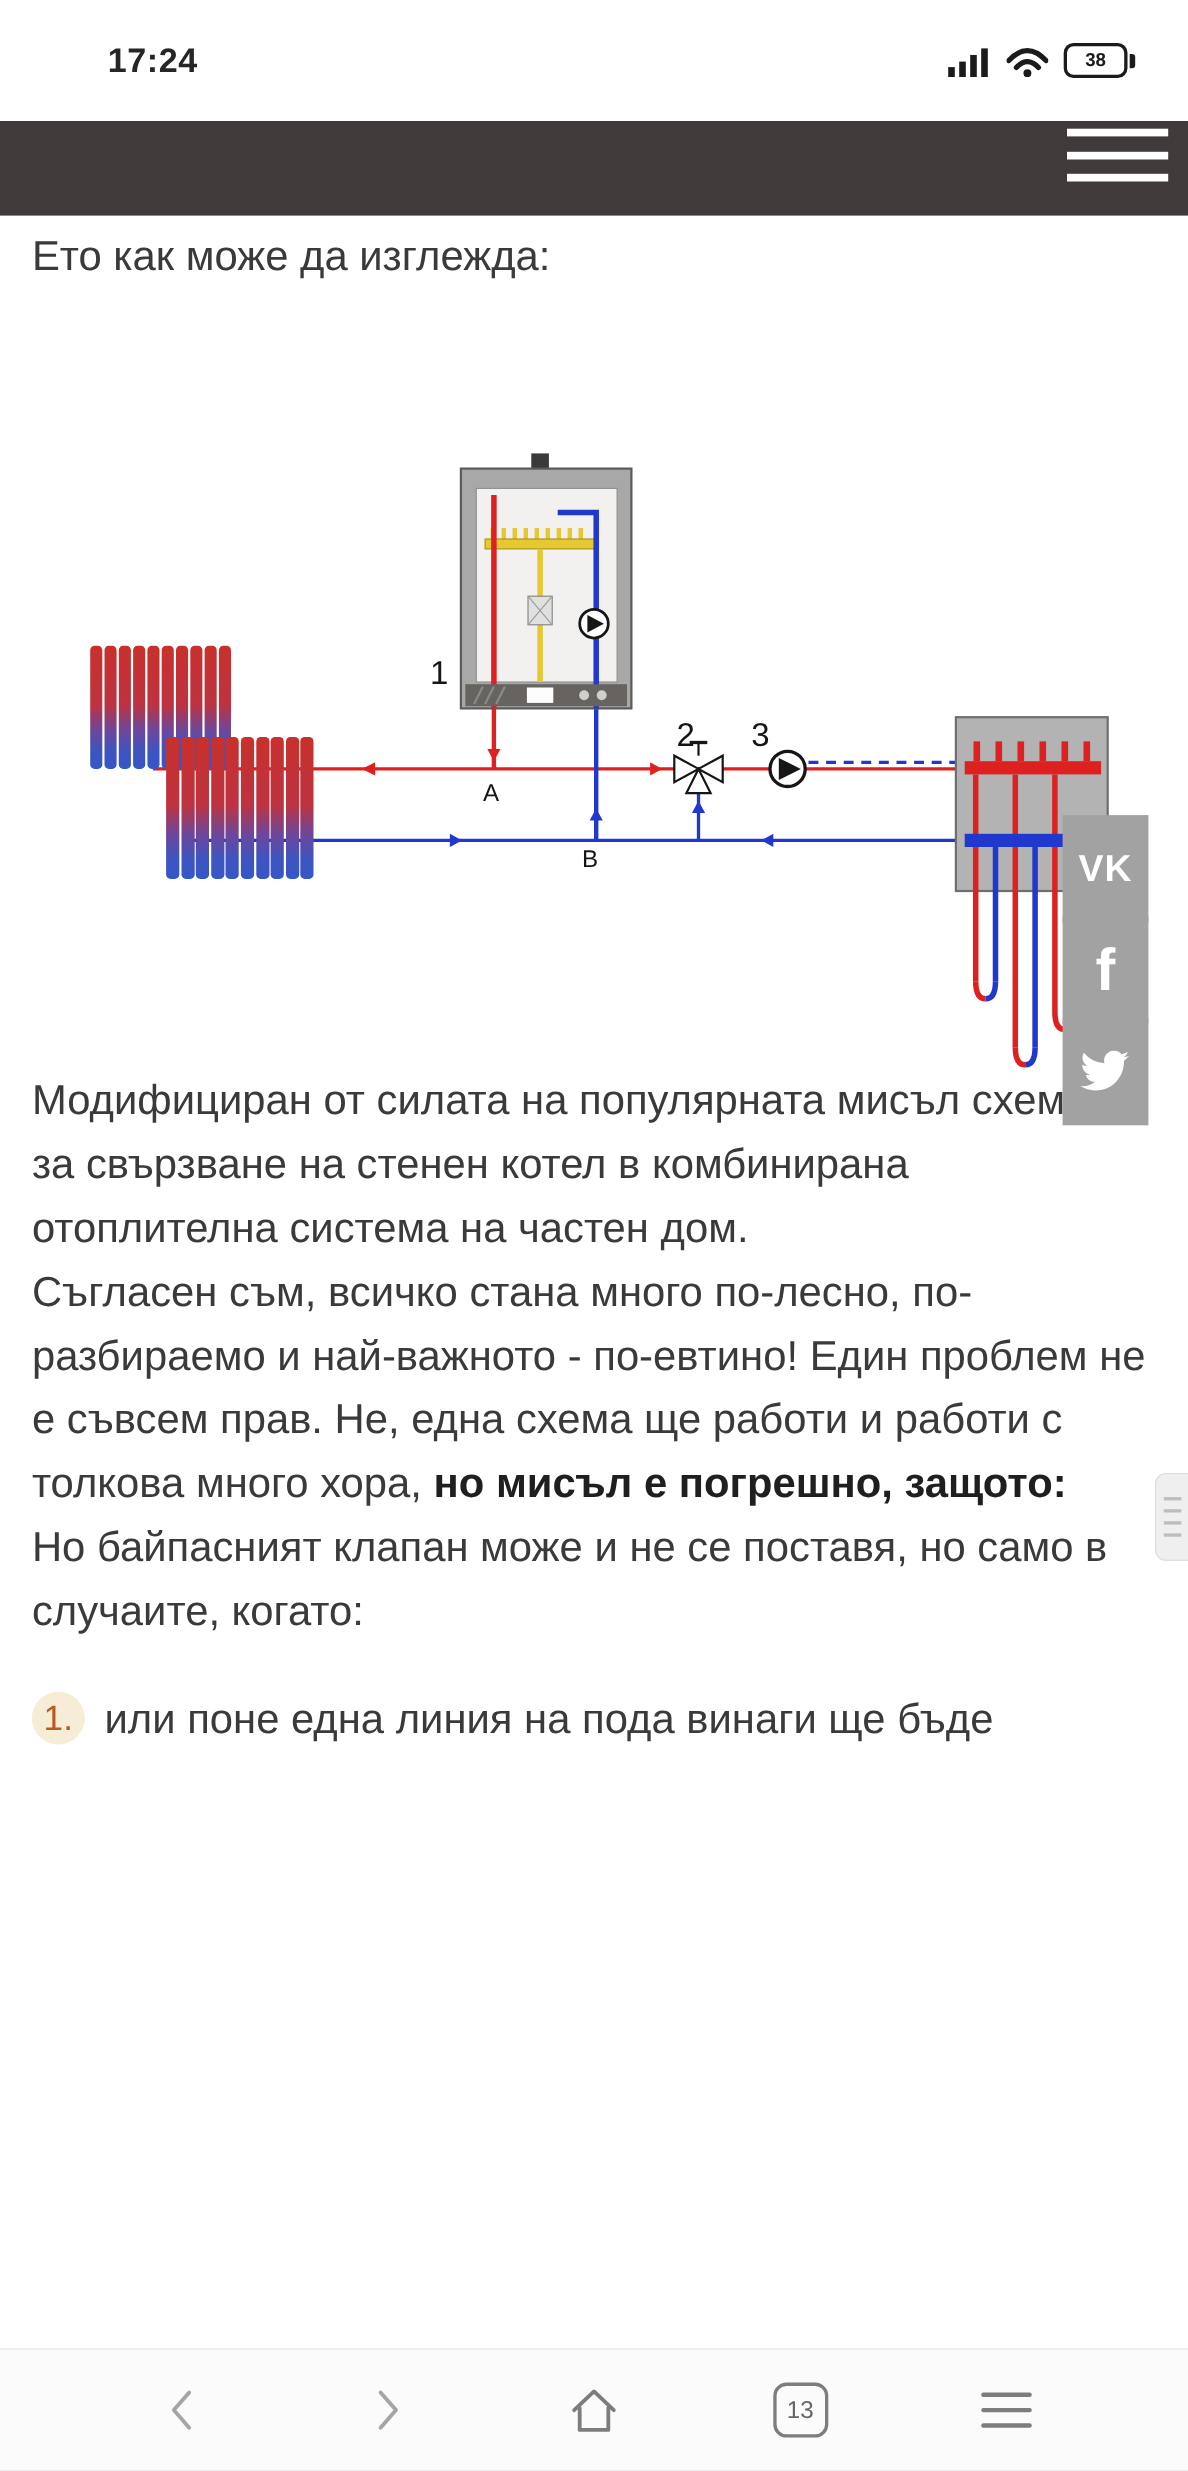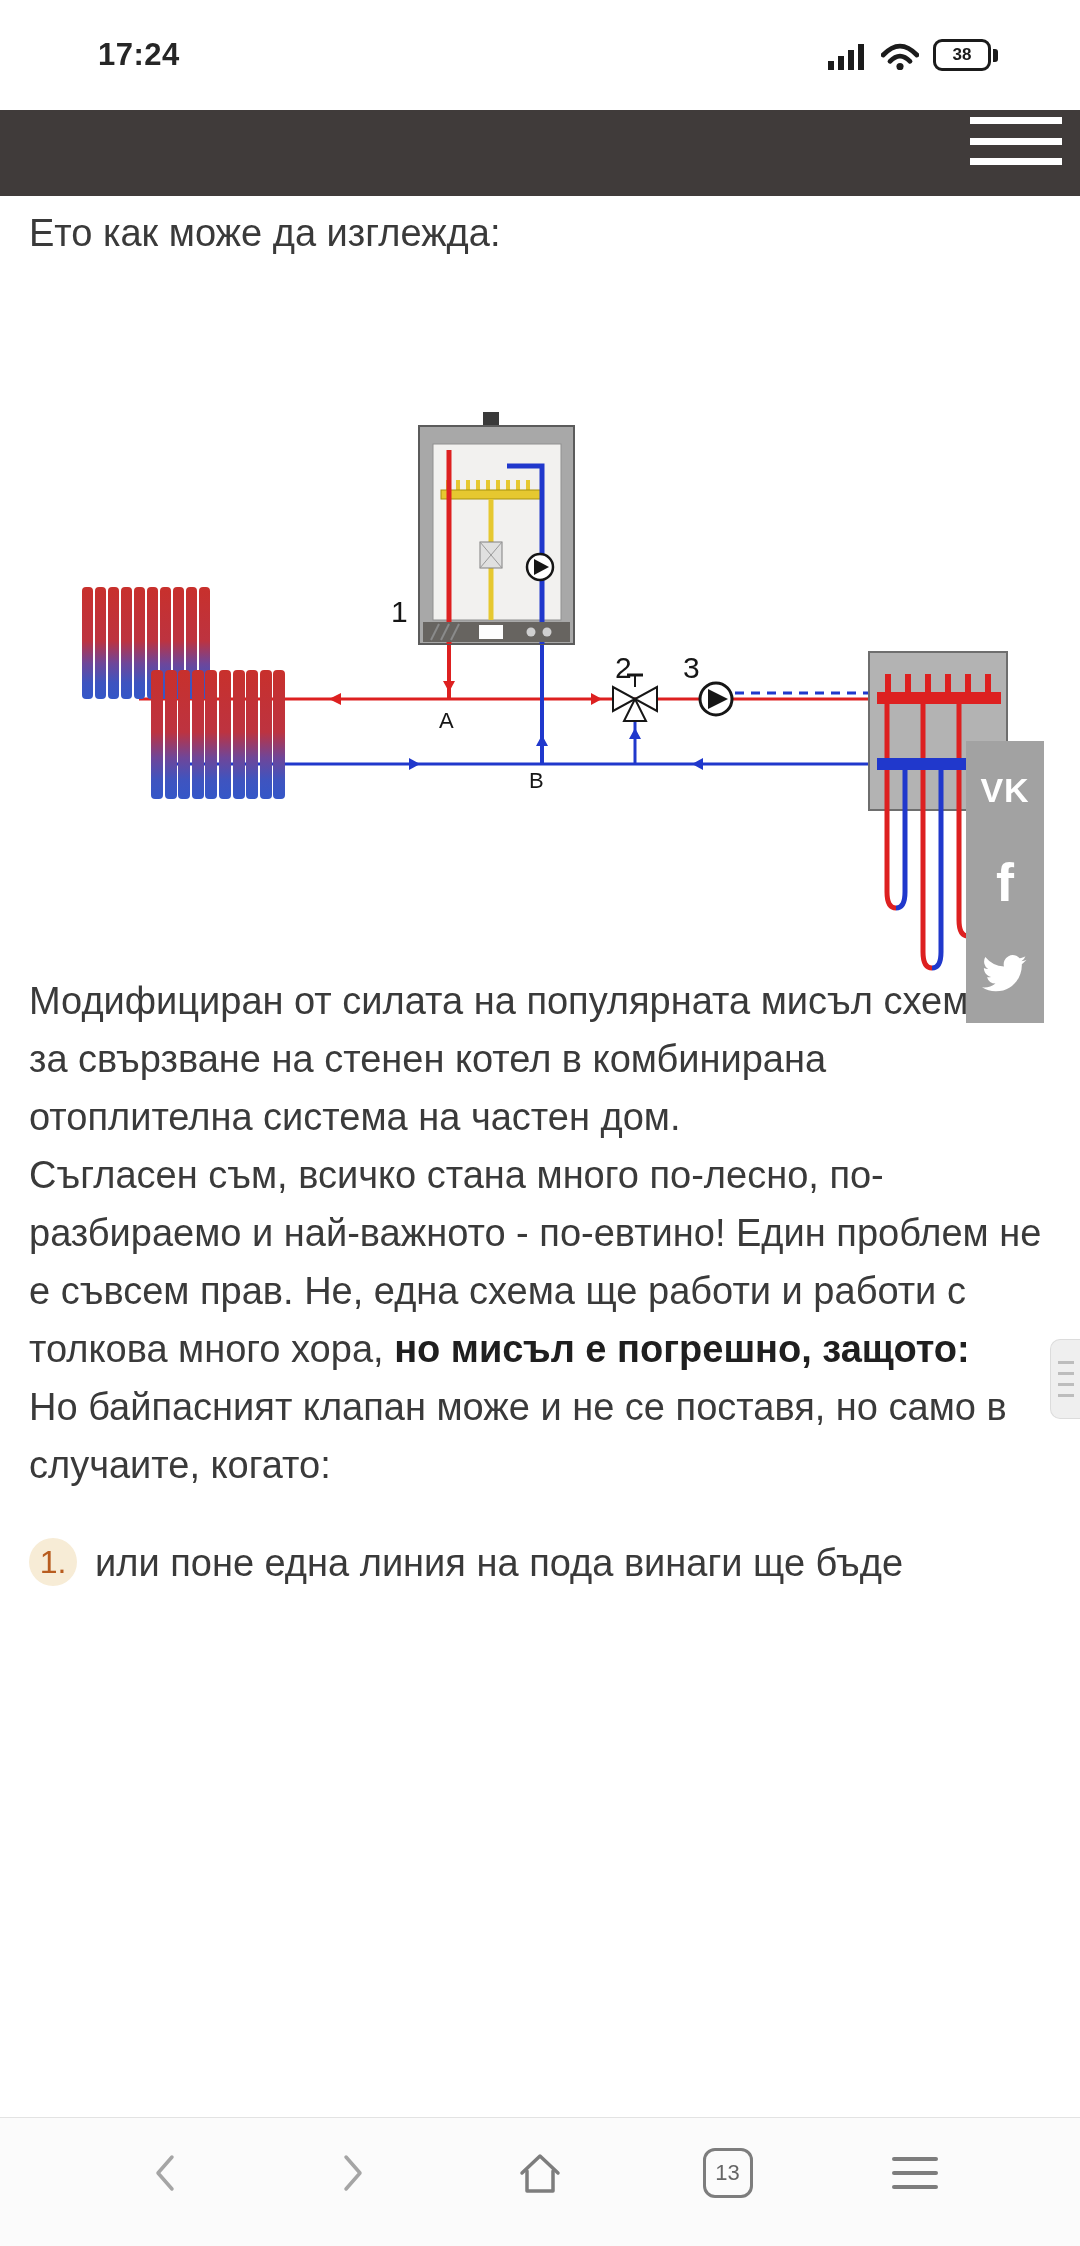--- a/index.html
+++ b/index.html
@@ -1,21 +1,21 @@
 <!DOCTYPE html>
 <html><head>
 <meta charset="utf-8">
 <style>
   * { margin:0; padding:0; box-sizing:border-box; }
   body { background:#cfcfcf; font-family:"Liberation Sans", sans-serif; }
   .screen { position:relative; width:1080px; height:2246px; background:#ffffff; overflow:hidden; margin:0 auto; }
 
   
   .status-bar { position:absolute; top:0; left:0; right:0; height:110px; background:#ffffff;
-    display:flex; align-items:center; justify-content:space-between; padding:0 82px 0 98px; z-index:10; }
+    display:flex; align-items:center; justify-content:space-between; padding:0 48px 0 98px; z-index:10; }
   .status-time { font-size:31px; font-weight:700; color:#262626; letter-spacing:0.5px; }
   .status-icons { display:flex; align-items:center; gap:14px; }
   .battery { display:flex; align-items:center; gap:2px; }
   .battery-body { width:58px; height:32px; border:3px solid #1b1b1b; border-radius:9px;
     display:flex; align-items:center; justify-content:center; font-size:17px; font-weight:700; color:#1b1b1b; }
   .battery-nub { width:5px; height:13px; background:#1b1b1b; border-radius:0 3px 3px 0; }
 
   
   .site-header { position:absolute; top:86px; left:0; right:0; height:110px; background:#403b3a; z-index:9; }
   .hamburger { position:absolute; right:18px; top:31px; width:92px; height:48px; background:none; border:none; cursor:pointer;
@@ -53,21 +53,21 @@
   .social-vk .glyph { font-size:34px; letter-spacing:1px; }
   .social-fb .glyph { font-size:54px; }
 
   
   .float-handle { position:absolute; right:0; top:1339px; width:30px; height:80px; background:#efefef;
     border:1px solid #dcdcdc; border-right:none; border-radius:10px 0 0 10px; z-index:7;
     display:flex; flex-direction:column; align-items:center; justify-content:center; gap:8px; cursor:pointer; }
   .float-handle i { display:block; width:16px; height:3px; background:#bdbdbd; }
 
   
-  .bottom-bar { position:absolute; left:0; right:0; bottom:0; height:129px; background:#fbfbfb;
+  .bottom-bar { position:absolute; left:0; right:0; bottom:0; height:111px; background:#fbfbfb;
     border-top:1px solid #e3e3e3; display:flex; justify-content:space-between; padding:0 125px; z-index:10; }
   .nav-btn { width:80px; height:110px; background:none; border:none; cursor:pointer;
     display:flex; align-items:center; justify-content:center; }
   .tab-box { width:50px; height:50px; border:3.5px solid #7d7d7d; border-radius:12px;
     display:flex; align-items:center; justify-content:center; font-size:22px; color:#666; font-weight:400; }
   .menu-lines { display:flex; flex-direction:column; gap:10px; }
   .menu-lines i { display:block; width:46px; height:4px; background:#7d7d7d; border-radius:2px; }
 </style>
 </head>
 <body>

